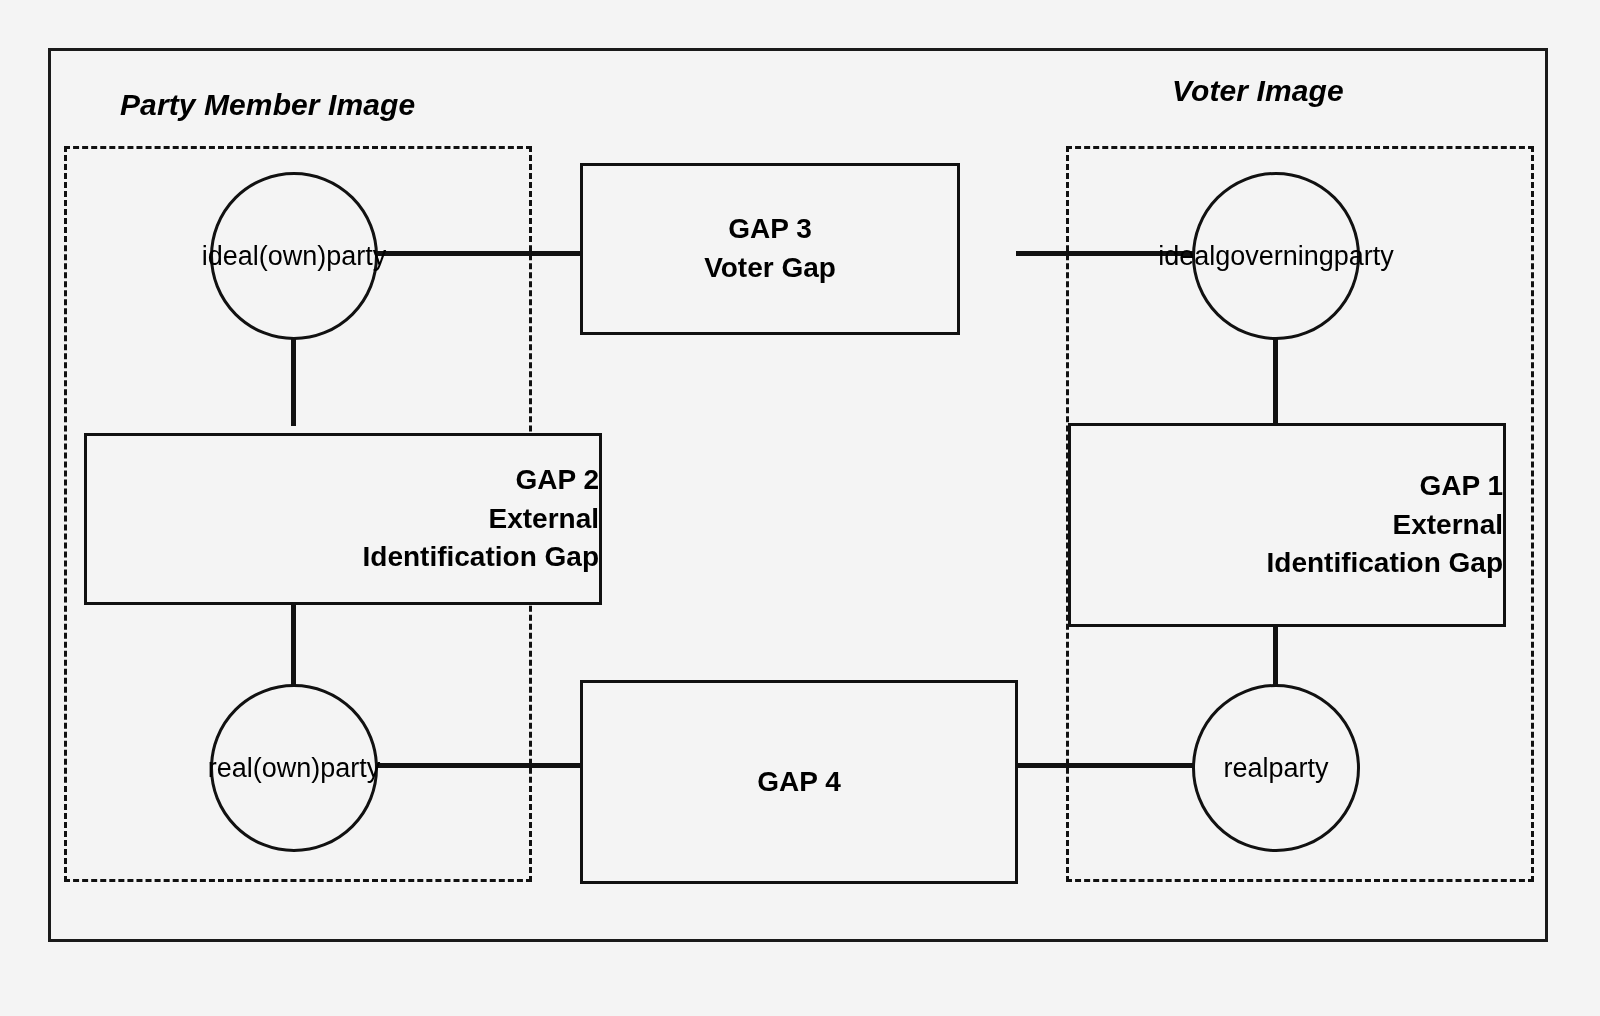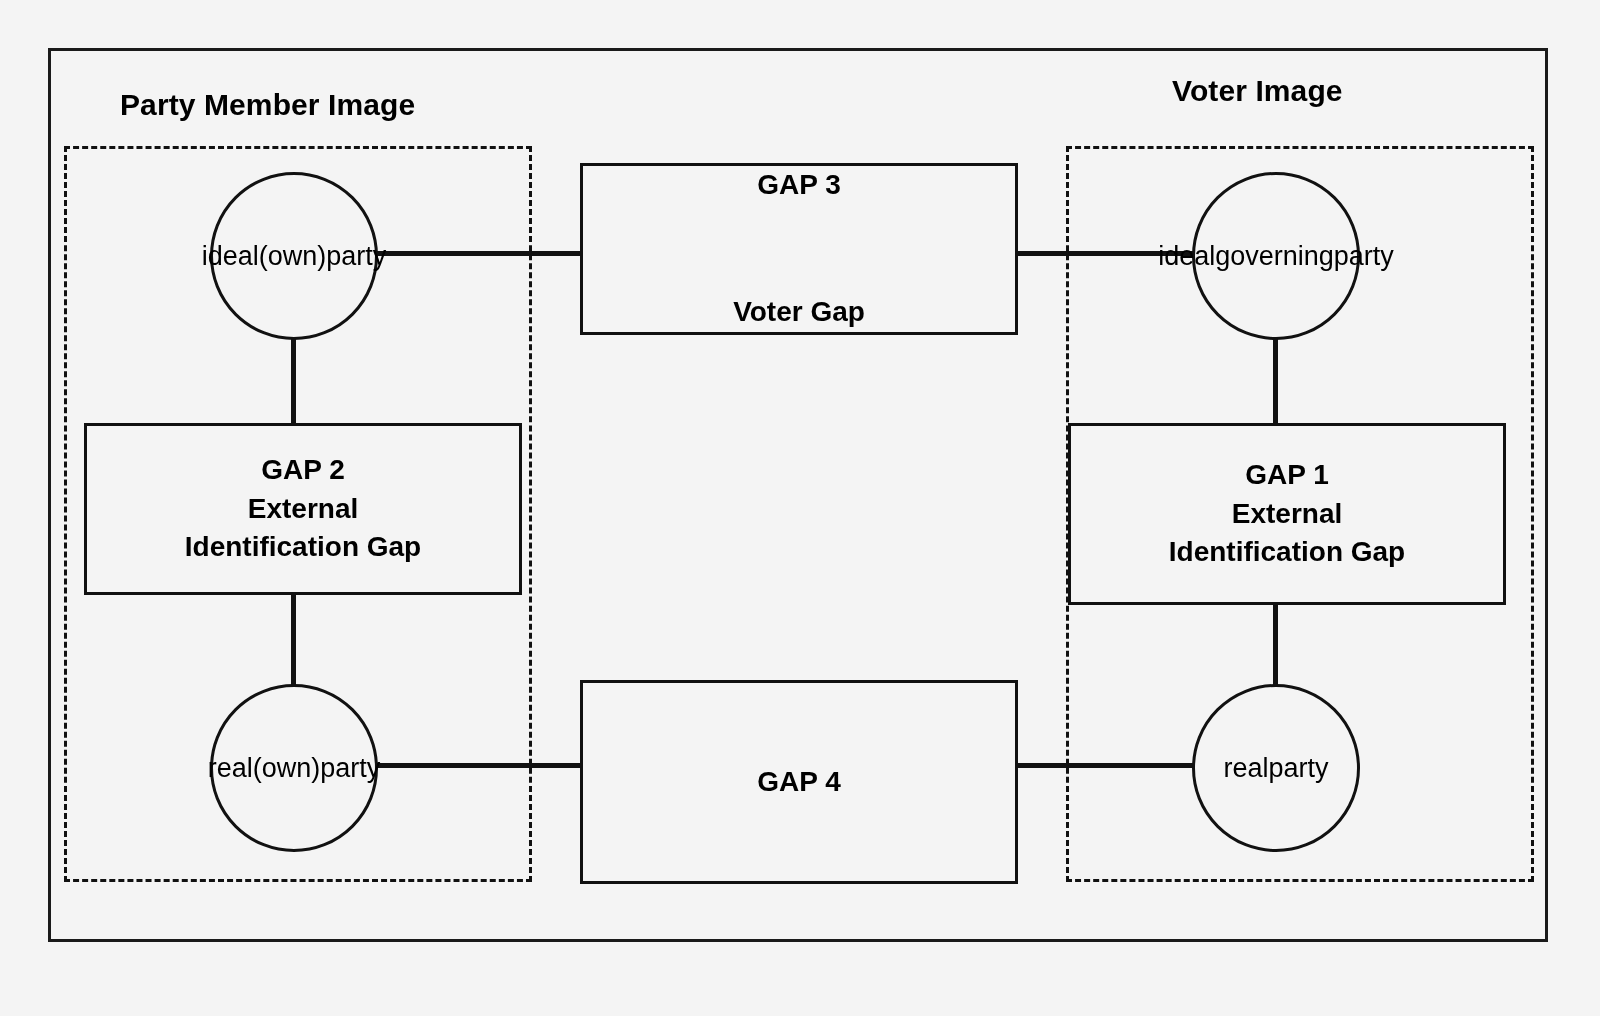--- a/index.html
+++ b/index.html
@@ -46,20 +46,21 @@
   .group-right { left: 1066px; top: 146px; width: 468px; height: 736px; }
 
   
   .group-title {
     position: absolute;
     font-size: 30px;
     font-weight: bold;
     letter-spacing: 0.1px;
     white-space: nowrap;
     line-height: 1;
+    font-style: italic;
   }
   .group-title-left  { left: 120px;  top: 90px; }
   .group-title-right { left: 1172px; top: 76px; }
 
   
   .line {
     position: absolute;
     background: #111;
   }
   .line-h { height: 5px; }
@@ -98,24 +99,24 @@
     flex-direction: column;
     align-items: center;
     justify-content: center;
     text-align: center;
     font-size: 28px;
     font-weight: bold;
     line-height: 1.38;
   }
   .gap-box span { display: block; white-space: nowrap; }
 
-  .gap-3 { left: 580px;  top: 163px; width: 438px; height: 172px; justify-content: space-between; }
+  .gap-3 { left: 580px;  top: 163px; width: 380px; height: 172px; }
   .gap-4 { left: 580px;  top: 680px; width: 438px; height: 204px; }
-  .gap-2 { left: 84px;   top: 423px; width: 438px; height: 172px; }
-  .gap-1 { left: 1068px; top: 423px; width: 438px; height: 182px; }
+  .gap-2 { left: 84px;   top: 433px; width: 518px; height: 172px; align-items: flex-end; }
+  .gap-1 { left: 1068px; top: 423px; width: 438px; height: 204px; align-items: flex-end; }
 </style>
 </head>
 <body>
 
 <div id="canvas">
 
   <div class="outer-frame"></div>
 
   <div class="line line-h" style="left:376px; top:251px; width:206px;"></div>
 

